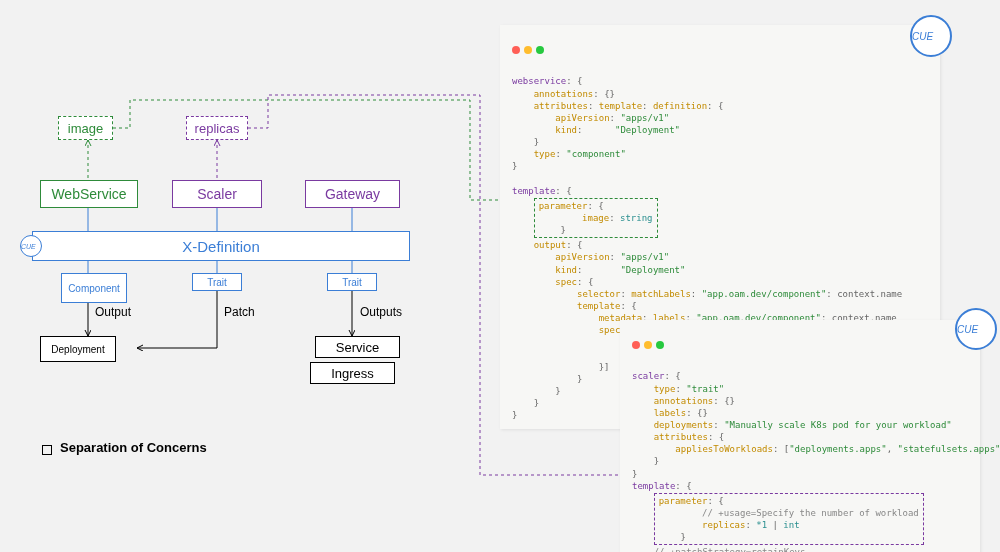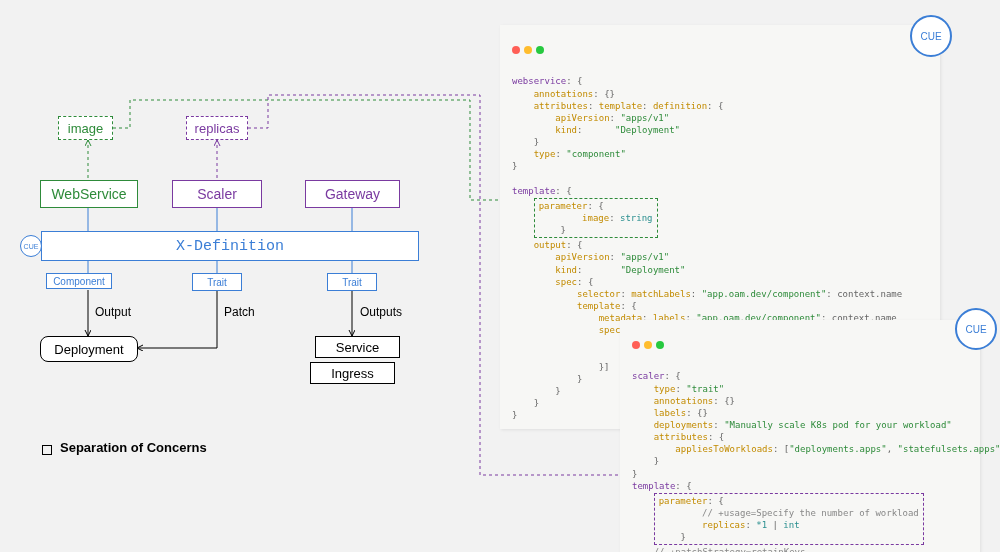--- a/index.html
+++ b/index.html
@@ -29,21 +29,21 @@
   .label-txt { position: absolute; font-size: 12px; color: #000; }
 
   .cue-circle {
     position: absolute;
     width: 22px; height: 22px;
     border: 1px solid #3b7ed6;
     border-radius: 50%;
     background: #fff;
     color: #3b7ed6;
     font-size: 7px;
-    display:flex; align-items:center; justify-content:center;
+    display:flex; align-items:center; font-style:italic;
   }
   .cue-big {
     width: 42px; height: 42px;
     border: 2px solid #3b7ed6;
     font-size: 10px;
   }
 
   .codepanel {
     position: absolute;
     background: #f7f7f5;
@@ -125,42 +125,42 @@
 <div class="box green-b" style="left:40px; top:180px; width:98px; height:28px; font-size:14px;">
   <span>WebService</span>
 </div>
 <div class="box purple-b" style="left:172px; top:180px; width:90px; height:28px; font-size:14px;">
   <span>Scaler</span>
 </div>
 <div class="box purple-b" style="left:305px; top:180px; width:95px; height:28px; font-size:14px;">
   <span>Gateway</span>
 </div>
 
-<div class="box blue-b" style="left:41px; top:231px; width:378px; height:30px; font-size:15px;font-family:Liberation Mono, monospace;">
+<div class="box blue-b" style="left:32px; top:231px; width:378px; height:30px; font-size:15px;">
   <span>X-Definition</span>
 </div>
 <div class="cue-circle" style="left:20px; top:235px;">
   <span>CUE</span>
 </div>
 
-<div class="box blue-b" style="left:46px; top:273px; width:66px; height:16px; font-size:10px;">
+<div class="box blue-b" style="left:61px; top:273px; width:66px; height:30px; font-size:10px;">
   <span>Component</span>
 </div>
 <div class="box blue-b" style="left:192px; top:273px; width:50px; height:18px; font-size:10px;">
   <span>Trait</span>
 </div>
 <div class="box blue-b" style="left:327px; top:273px; width:50px; height:18px; font-size:10px;">
   <span>Trait</span>
 </div>
 
 <div class="label-txt" style="left:95px; top:305px;">Output</div>
 <div class="label-txt" style="left:224px; top:305px;">Patch</div>
 <div class="label-txt" style="left:360px; top:305px;">Outputs</div>
 
-<div class="box black-b" style="left:40px; top:336px; width:98px; height:26px; font-size:13px;border-radius:8px;">
+<div class="box black-b" style="left:40px; top:336px; width:76px; height:26px; font-size:10px;">
   <span>Deployment</span>
 </div>
 <div class="box black-b" style="left:315px; top:336px; width:85px; height:22px; font-size:13px;">
   <span>Service</span>
 </div>
 <div class="box black-b" style="left:310px; top:362px; width:85px; height:22px; font-size:13px;">
   <span>Ingress</span>
 </div>
 
 <div class="bullet" style="left:42px; top:440px;">

